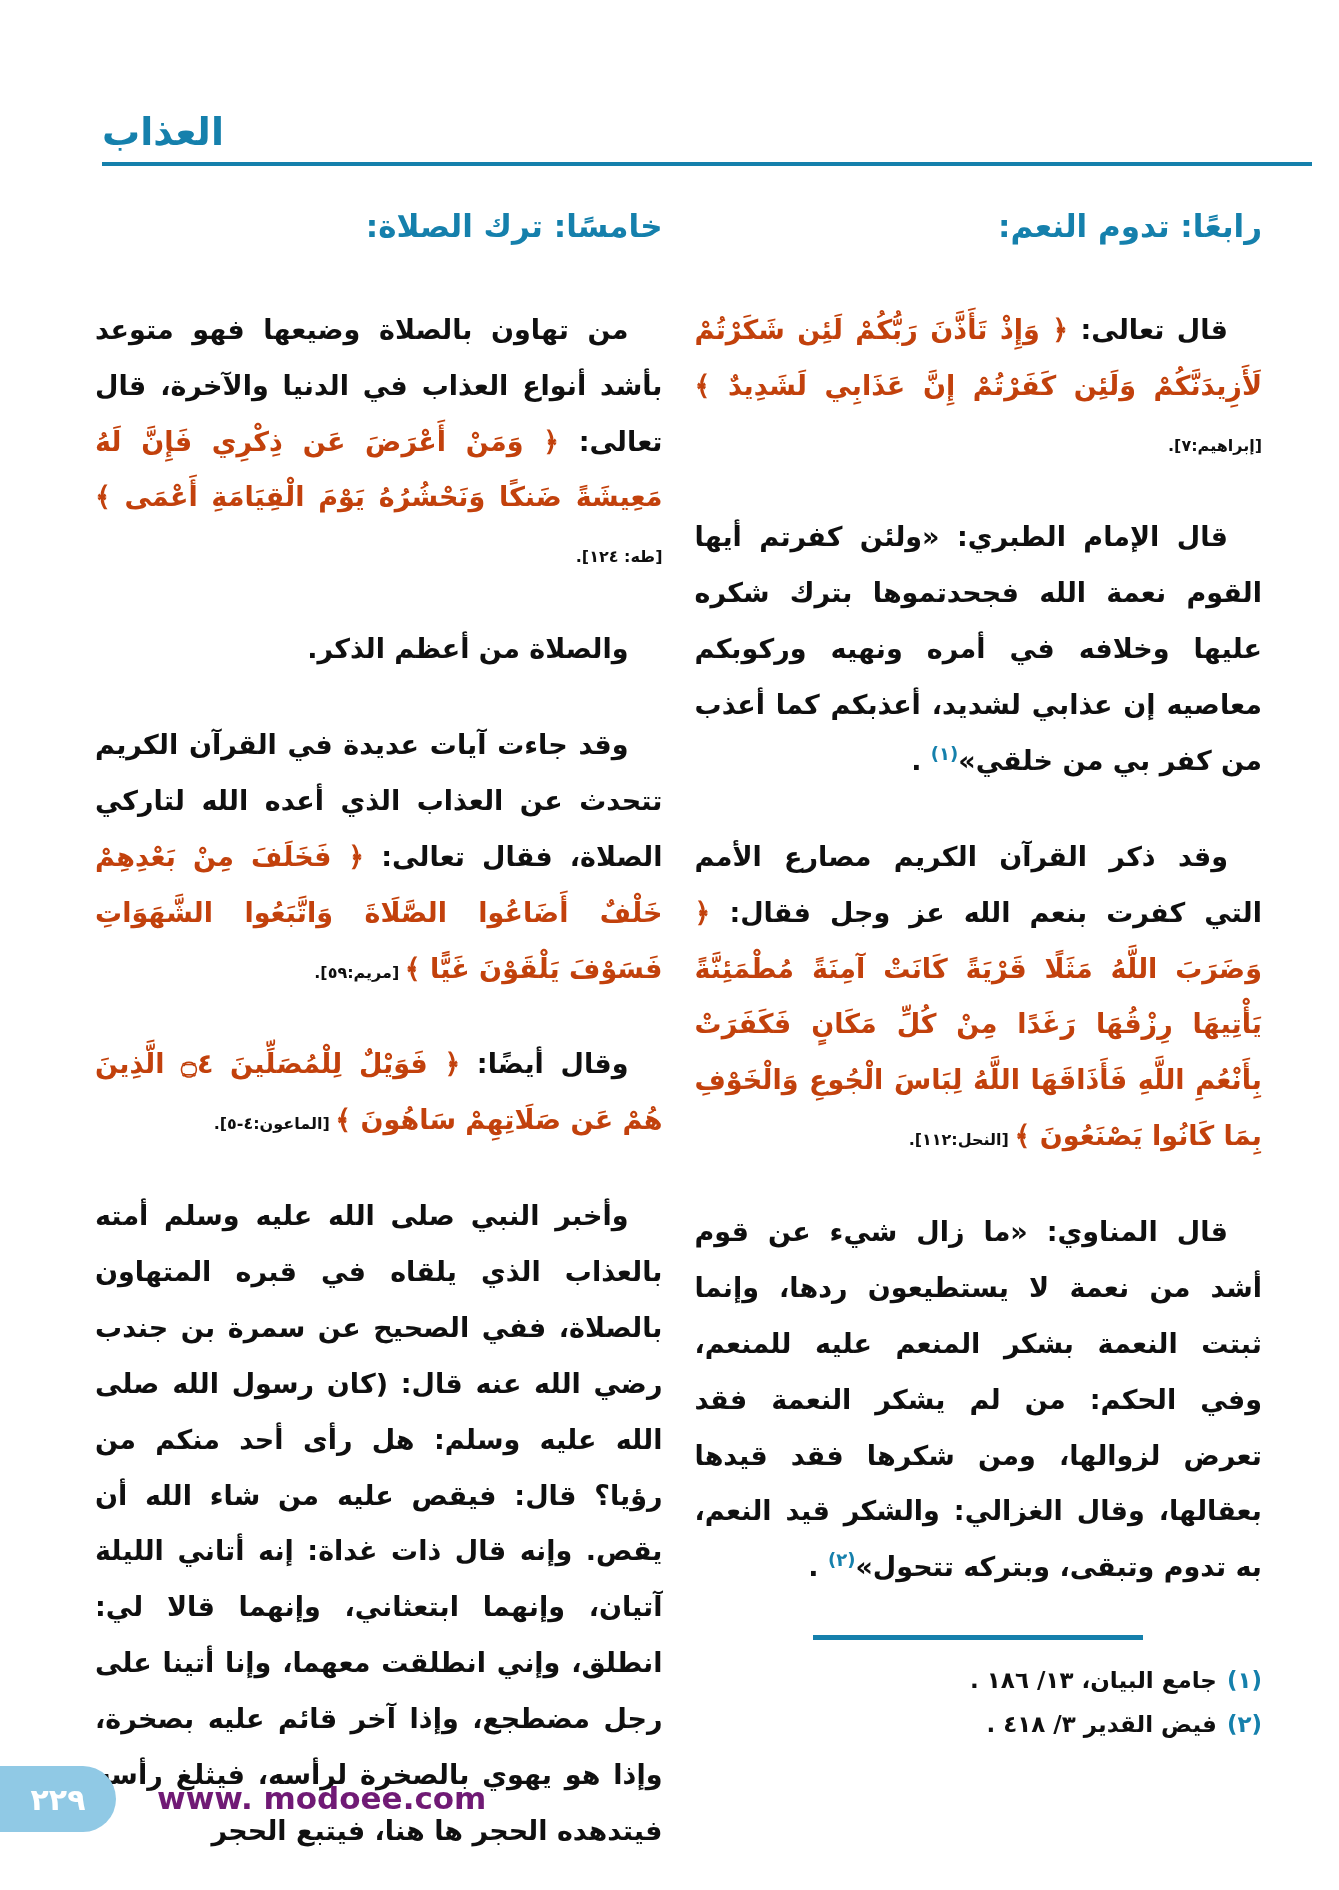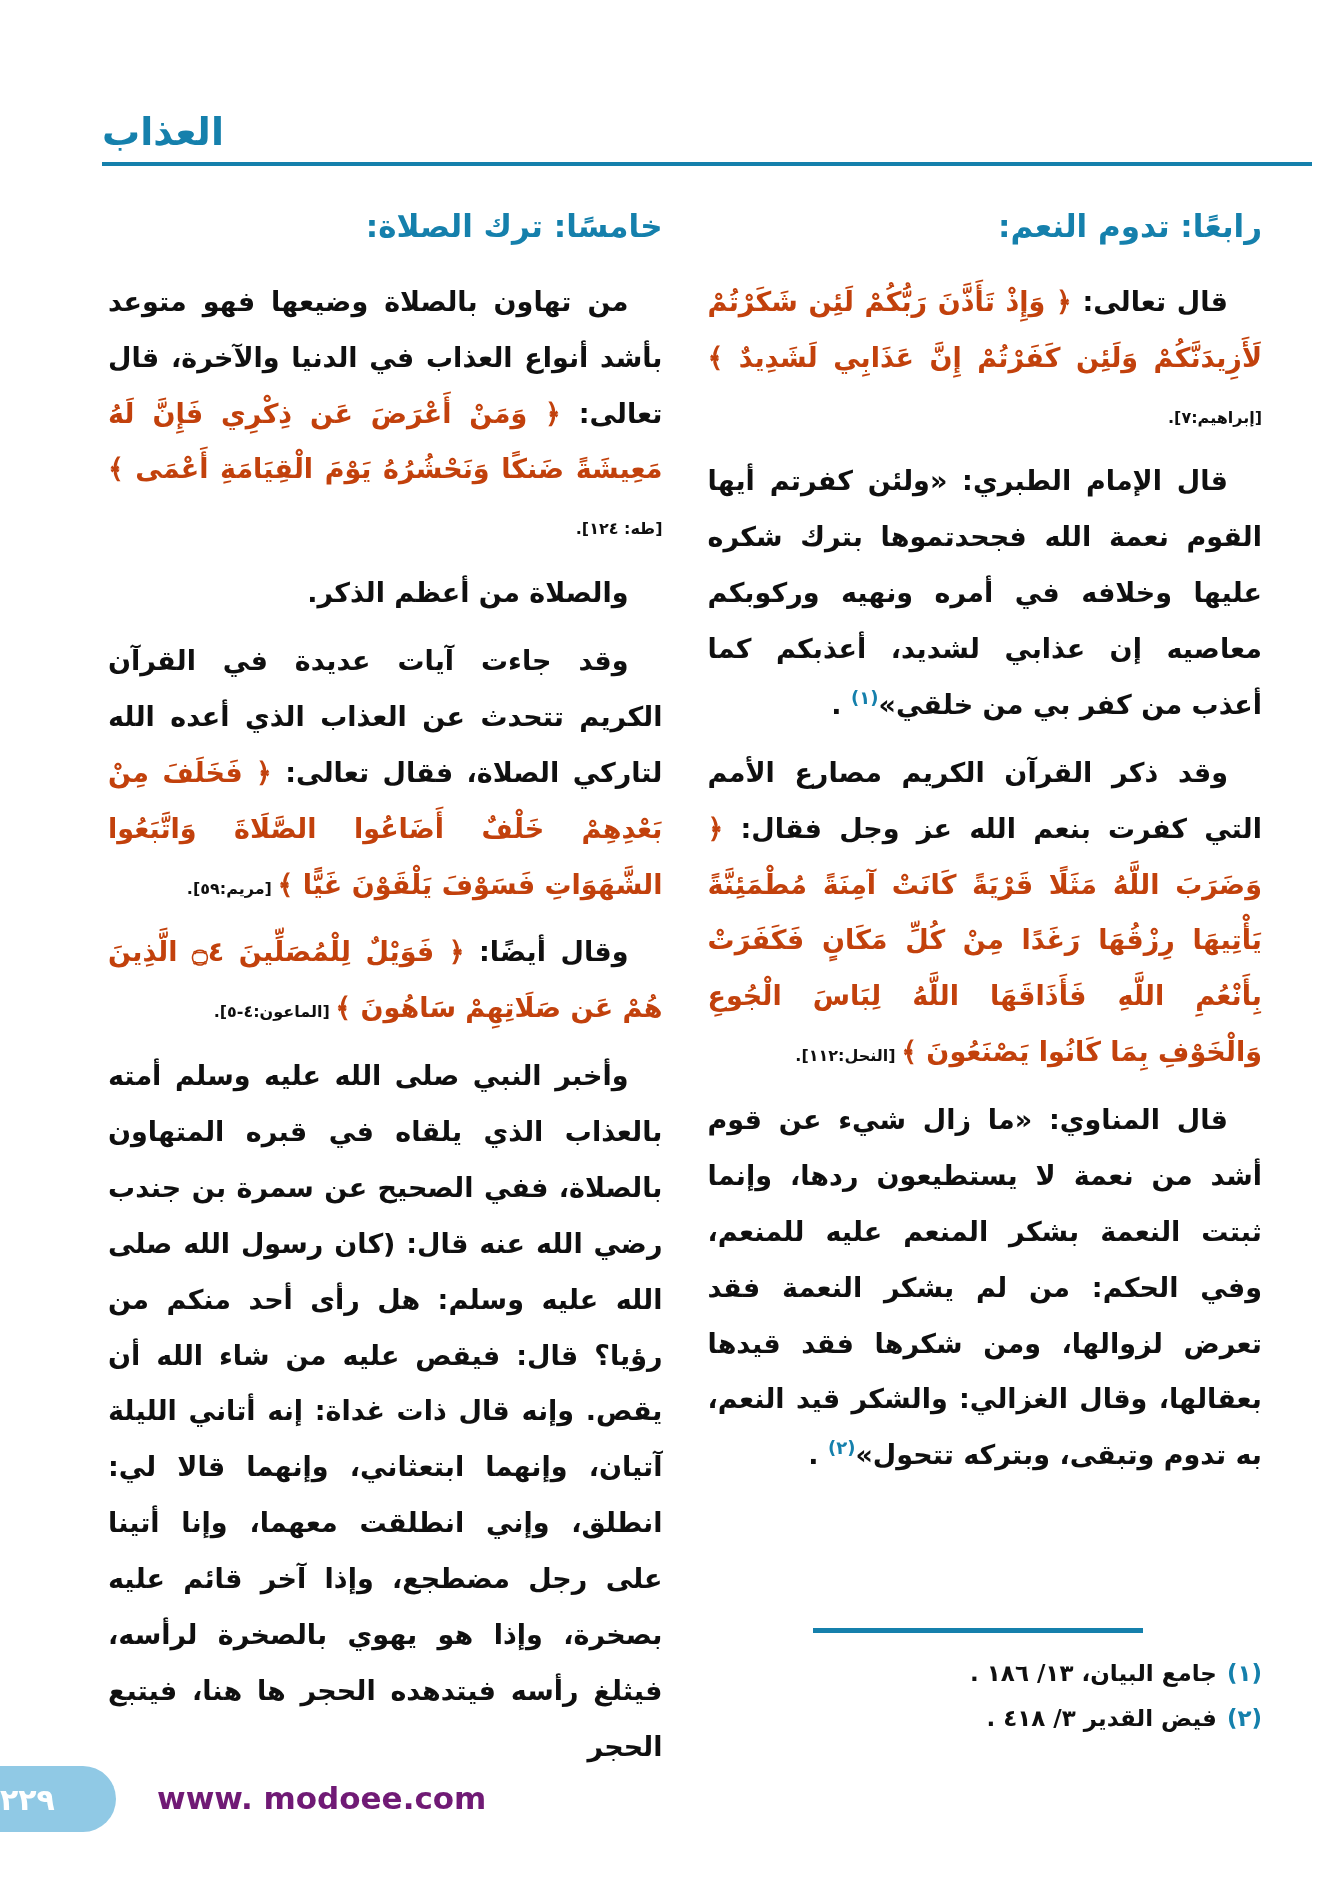--- a/index.html
+++ b/index.html
@@ -21,29 +21,29 @@
   }
   .hdr-rule{height:4px;background:#1580ac;}
   
   .cols{
     display:flex;gap:32px;
     direction:rtl;
     padding:16px 77px 0 95px;
     height:1570px;
     box-sizing:content-box;
   }
-  .col{flex:1 1 0;display:flex;flex-direction:column;min-width:0;}
+  .col{flex:1 1 0;display:flex;flex-direction:column;min-width:0;gap:28px;}
   .col-heading{
     margin:26px 0 30px 0;
     font-size:31px;font-weight:700;
     color:#1580ac;
     text-align:right;
   }
   .para{
-    margin:0 0 12px 13px;
+    margin:0 0 12px 0;
     font-size:27px;font-weight:700;
     line-height:2.07;
     color:#101010;
     text-align:justify;
     text-indent:34px;
   }
   .quran{color:#c2410c;}
   .ref{font-size:16px;}
   .fnmark{
     color:#1580ac;
@@ -59,21 +59,21 @@
     line-height:1.75;color:#101010;
     text-align:right;
   }
   .fn-item .fn-no{color:#1580ac;margin-left:10px;}
   
   .page-pill{
     position:absolute;left:0;top:1766px;
     width:116px;height:66px;
     background:#90c9e5;
     border-radius:0 38px 38px 0;
-    display:flex;align-items:center;justify-content:flex-start;
+    display:flex;align-items:center;justify-content:center;
     color:#ffffff;font-size:30px;font-weight:700;
   }
   .site-url{
     position:absolute;left:157px;top:1780px;
     color:#701a75;font-size:31px;font-weight:700;
     direction:ltr;
   }
 </style>
 </head>
 <body>

